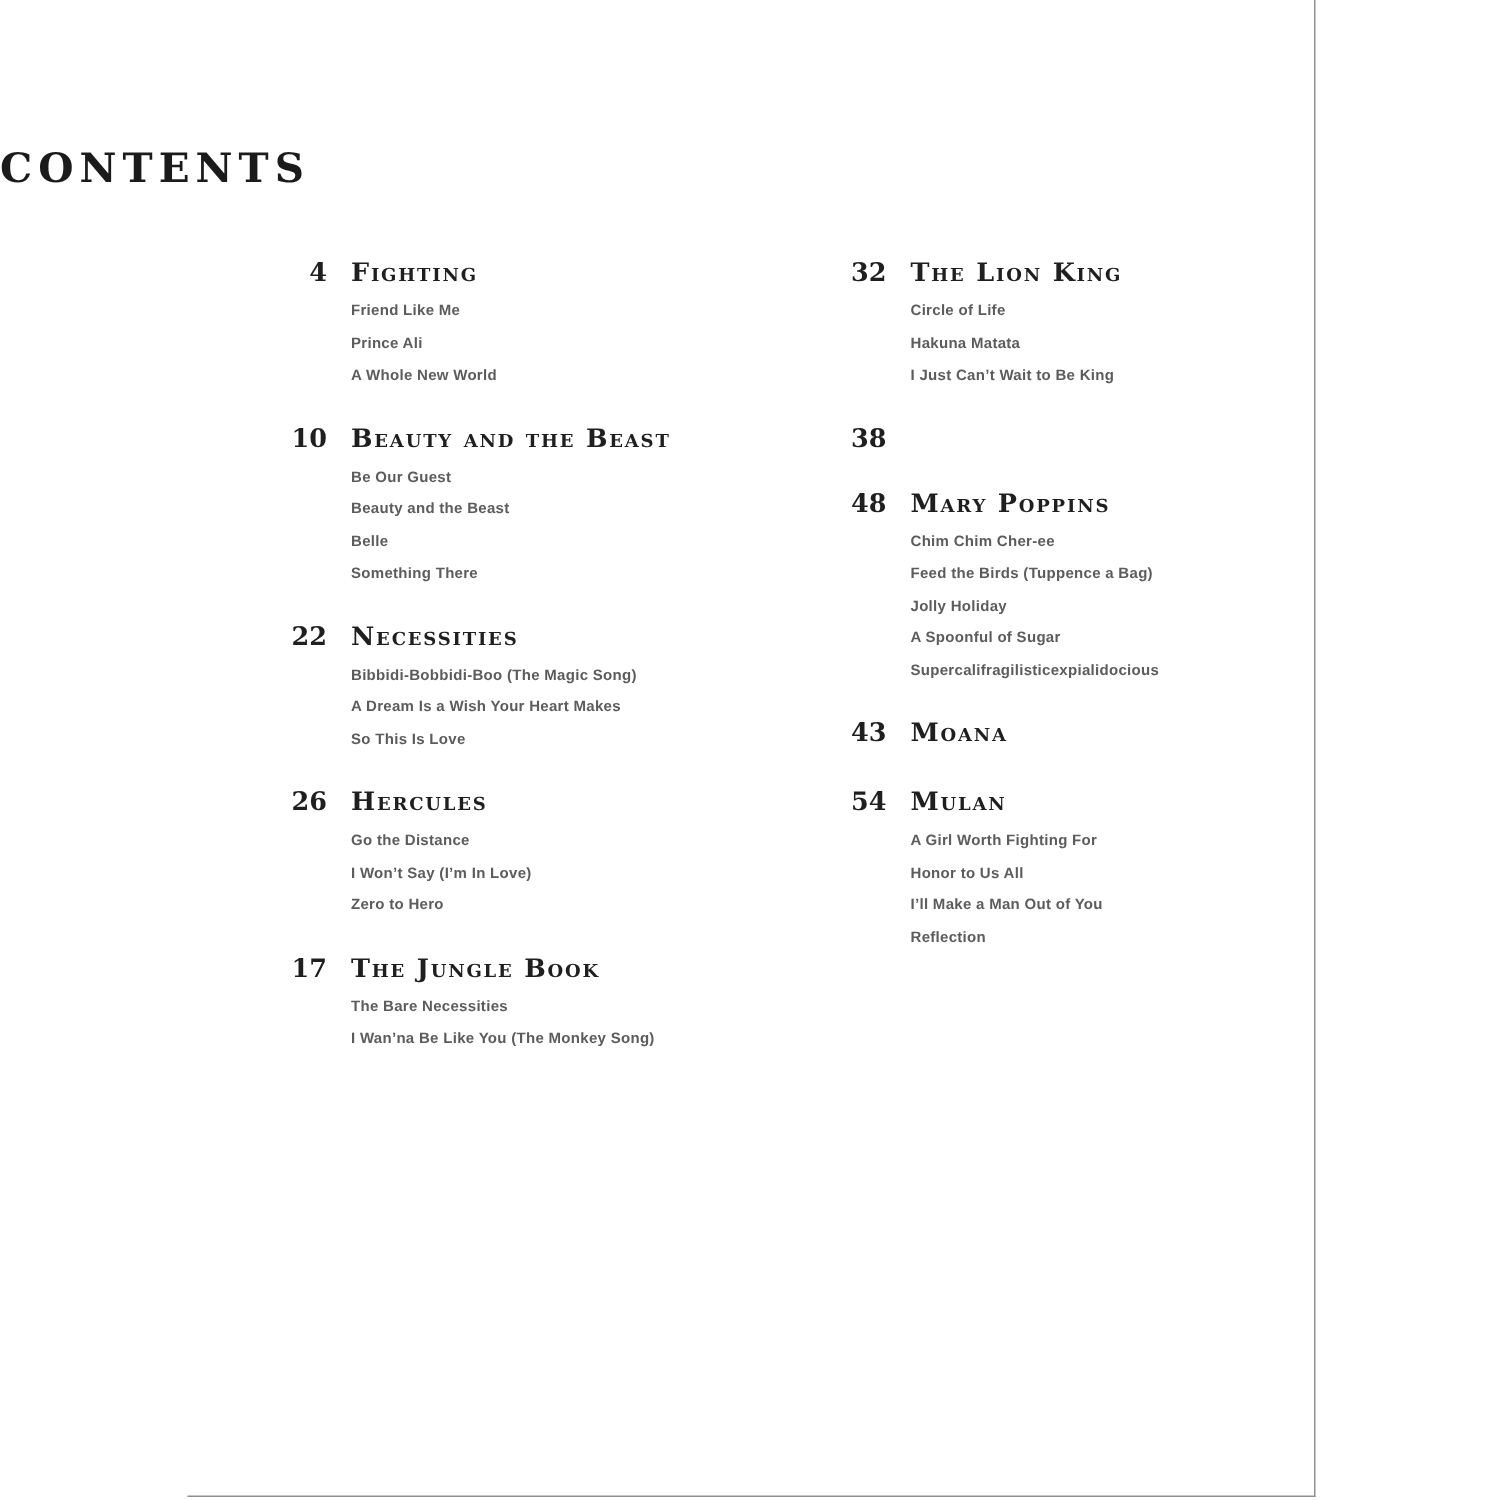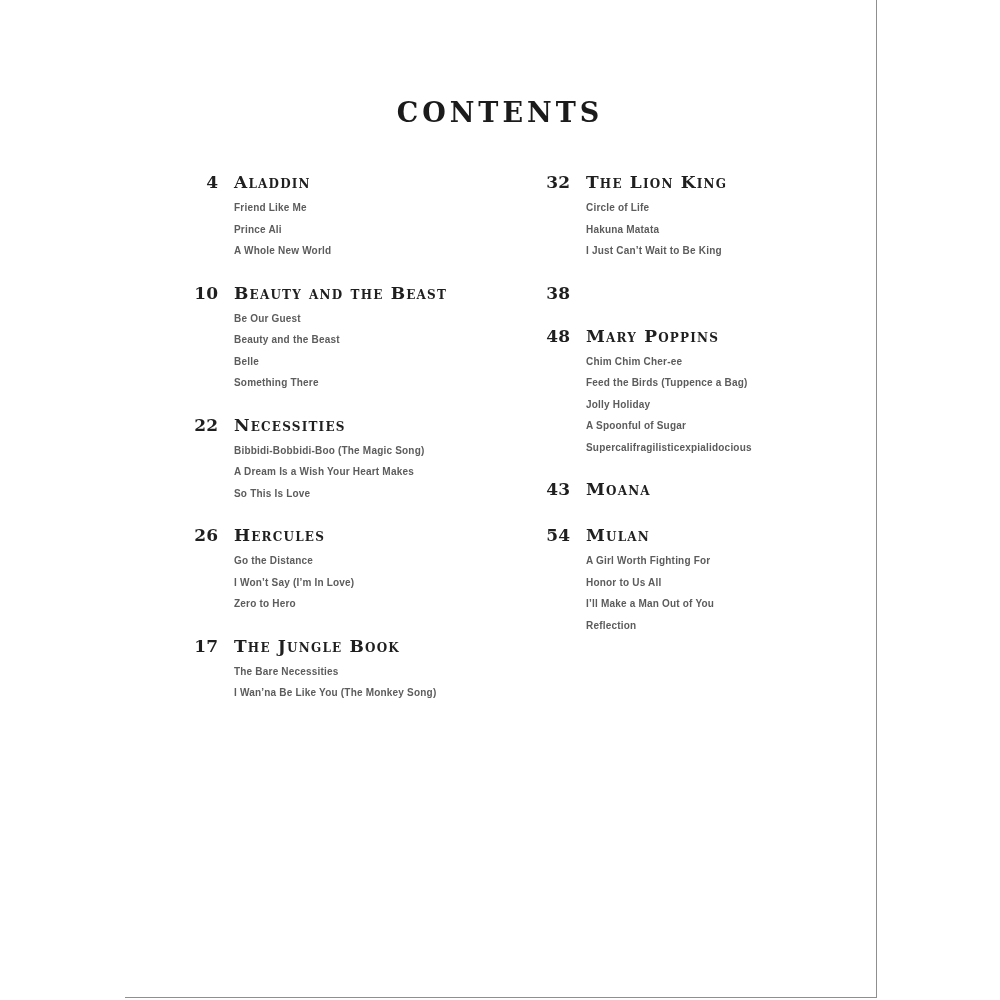--- a/index.html
+++ b/index.html
@@ -32,34 +32,34 @@
     top: 997px;
     width: 752px;
     height: 1px;
     background: #8f8f8f;
   }
   .toc-title {
     position: absolute;
     top: 99px;
     left: 0;
     width: 1000px;
-    text-align: center;
+    text-align: left;
     font-family: "DejaVu Serif", serif;
     font-weight: bold;
     font-size: 27px;
     line-height: 1;
     letter-spacing: 4px;
     color: #1b1b1b;
   }
   .col {
     position: absolute;
     top: 170px;
   }
   .col-left  { left: 188px; width: 345px; }
-  .col-right { left: 540px; width: 345px; }
+  .col-right { left: 561px; width: 345px; }
   .section {
     display: flex;
     align-items: flex-start;
     margin-bottom: 19px;
   }
   .sec-num {
     width: 30px;
     flex: 0 0 30px;
     text-align: right;
     font-family: "DejaVu Serif", serif;
@@ -92,21 +92,21 @@
 </head>
 <body>
 
 <div class="page">
   <div class="toc-title">CONTENTS</div>
 
   <div class="col col-left">
   <div class="section">
     <div class="sec-num">4</div>
     <div class="sec-body">
-      <div class="sec-title">Aladdin</div>
+      <div class="sec-title">Fighting</div>
       <div class="sec-songs">
             <div class="song">Friend Like Me</div>
             <div class="song">Prince Ali</div>
             <div class="song">A Whole New World</div>
           </div>
     </div>
   </div>
 
   <div class="section">
     <div class="sec-num">10</div>

